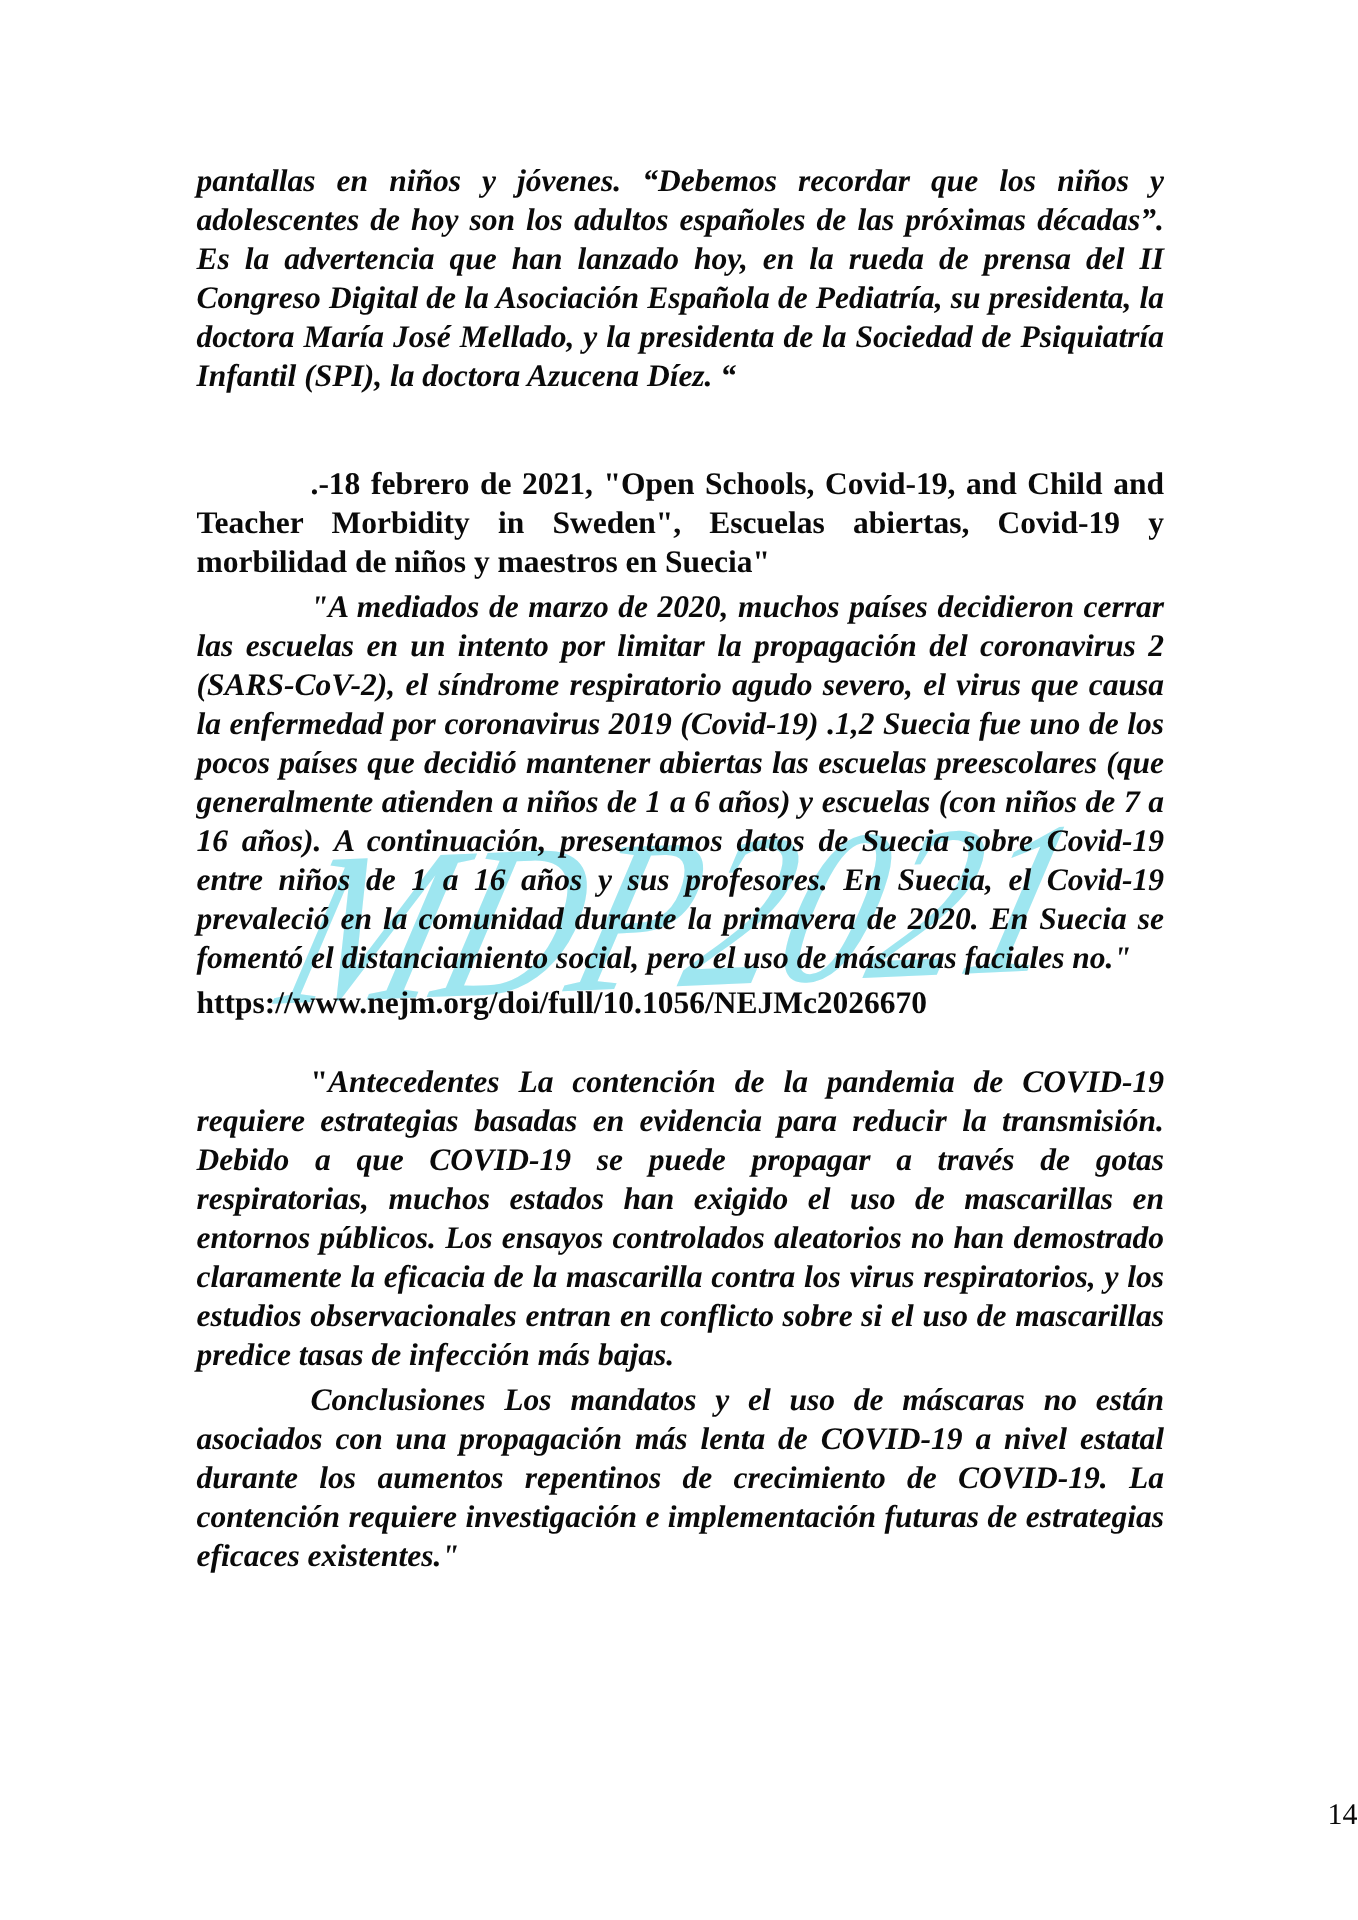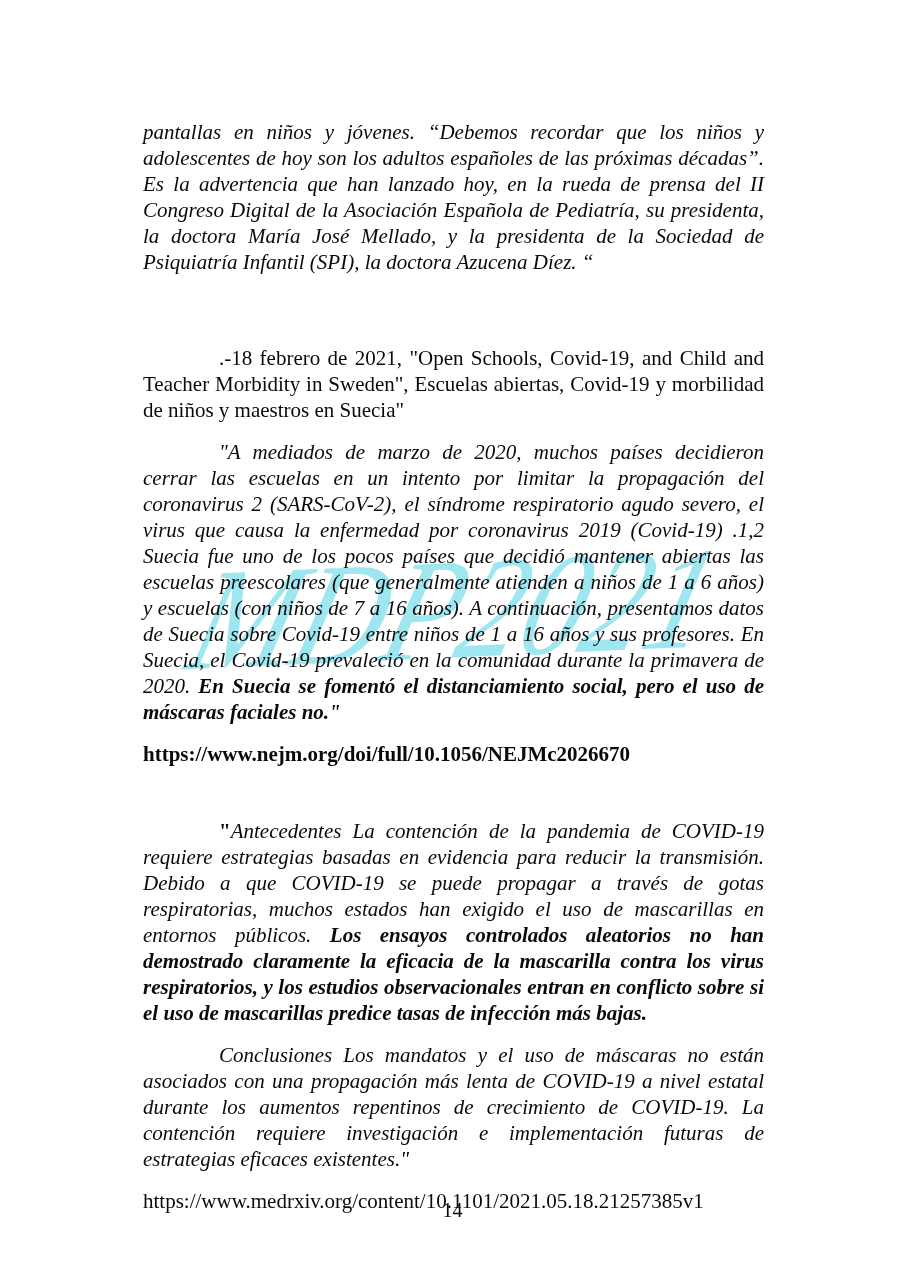--- a/index.html
+++ b/index.html
@@ -34,39 +34,40 @@
   .textcol {
     position: absolute;
     left: 127px;
     top: 103px;
     width: 653px;
     z-index: 2;
     font-size: 21px;
     line-height: 26px;
   }
   .textcol p {
-    margin: 16px;
+    margin: 4px;
     text-align: justify;
+    font-weight: bold;
   }
   .ind  { text-indent: 76px; }
   .it   { font-style: italic; }
   .up   { font-style: normal; }
   .bold { font-weight: bold; }
   .url  {
     text-align: left;
     overflow-wrap: break-word;
   }
   .gap { height: 19px; }
   .pagenum {
     position: absolute;
     left: 0;
     top: 1198px;
     width: 100%;
     z-index: 2;
-    text-align: center;
+    text-align: right;
     font-size: 20px;
     line-height: 24px;
   }
 </style>
 </head>
 <body>
 
 <div class="page">
 
   <div class="watermark" style="color: rgb(158, 230, 240);">MDP2021</div>
@@ -86,19 +87,18 @@
 
     <p class="url bold">https://www.nejm.org/doi/full/10.1056/NEJMc2026670</p>
 
     <div class="gap"></div>
 
 
     <p class="ind"><b class="up">"</b><span class="it">Antecedentes La contención de la pandemia de COVID-19 requiere estrategias basadas en evidencia para reducir la transmisión. Debido a que COVID-19 se puede propagar a través de gotas respiratorias, muchos estados han exigido el uso de mascarillas en entornos públicos. </span><b class="it">Los ensayos controlados aleatorios no han demostrado claramente la eficacia de la mascarilla contra los virus respiratorios, y los estudios observacionales entran en conflicto sobre si el uso de mascarillas predice tasas de infección más bajas.</b></p>
 
     <p class="ind it">Conclusiones Los mandatos y el uso de máscaras no están asociados con una propagación más lenta de COVID-19 a nivel estatal durante los aumentos repentinos de crecimiento de COVID-19. La contención requiere investigación e implementación futuras de estrategias eficaces existentes."</p>
 
-    <p class="url">https://www.medrxiv.org/content/10.1101/2021.05.18.21257385v1</p>
 
   </div>
 
   <div class="pagenum">14</div>
 
 </div>
 
 </body></html>

